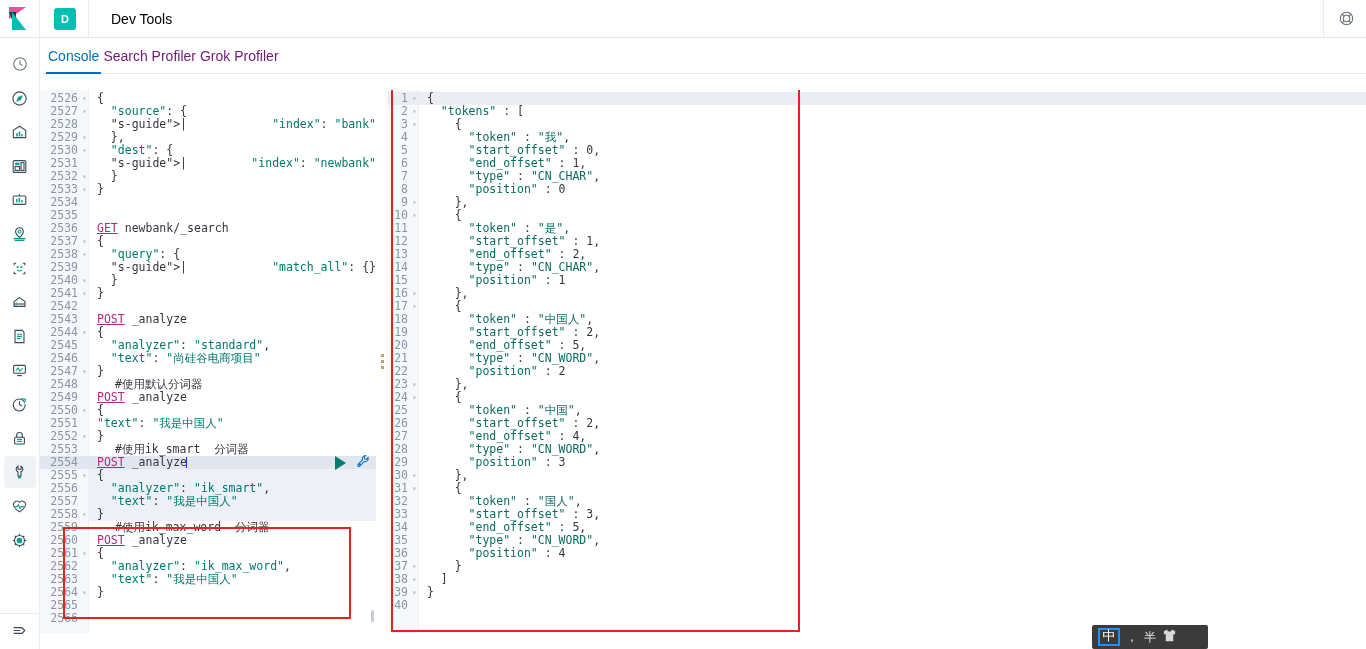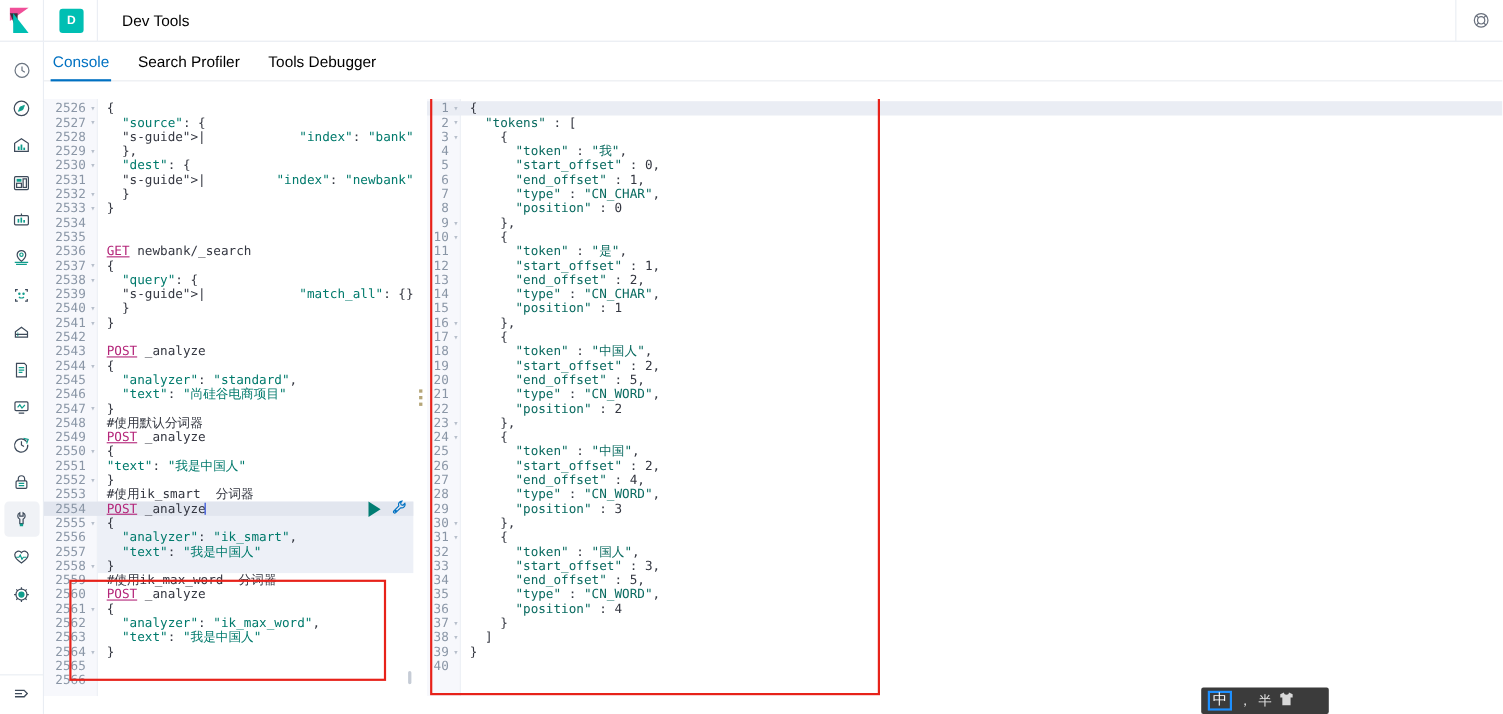--- a/index.html
+++ b/index.html
@@ -106,26 +106,26 @@
 
   .nav-links {
     height: 30px; display: flex; align-items: center;
     padding-left: 6px; gap: 22px;
   }
   .nav-link {
     font-size: 12.5px; color: #0071c2;
   }
 
   .tabs {
-    height: 36px; display: flex; align-items: flex-end; gap: 22px;
+    height: 36px; display: flex; align-items: flex-end; 
     padding-left: 6px;
     border-bottom: 1px solid #e8ebf0;
   }
   .tab {
-    font-size: 14px; color: #000000;
+    font-size: 14px; color: #701a75;
     padding: 0 2px 9px 2px;
     position: relative;
   }
   .tab.active { color: #0071c2; font-weight: normal; }
   .tab.active::after {
     content: ""; position: absolute; left: 0; right: 0; bottom: -1px;
     height: 2px; background: #0071c2;
   }
 
   
@@ -190,21 +190,21 @@
     position: absolute; left: 0; top: 0; width: 31px; height: 543px;
     background: #f7f8fc; border-right: 1px solid #edf0f5;
   }
 
   .editor-body { position: relative; z-index: 2; padding-top: 2px; }
 
   
   .s-method { color: #b4267a; text-decoration: underline; }
   .s-url    { color: #343741; }
   .s-string { color: #007a6c; }
-  .s-comment{ color: #343741; }
+  .s-comment{ color: #343741; margin-left: 18px; }
   .pane-right .s-string { color: #0a6b60; }
 
   
   .band {
     position: absolute; left: 49px; width: 287px;
     background: #edf0f7;
     z-index: 1;
   }
   .active-line {
     position: absolute; left: 0; width: 336px;
@@ -460,21 +460,21 @@
       </span>
     </div>
   </div>
 
   <div class="main">
 
 
     <div class="tabs">
       <div class="tab active">Console</div>
       <div class="tab">Search Profiler</div>
-      <div class="tab">Tools Debugger</div>
+      <div class="tab">Grok Profiler</div>
     </div>
 
     <div class="panes">
 
       <div class="pane-left">
         <div class="gutter-bg-left"></div>
 
         <div class="band" style="top:366px; height:65px;"></div>
 
         <div class="active-line" style="top:366px;"></div>

